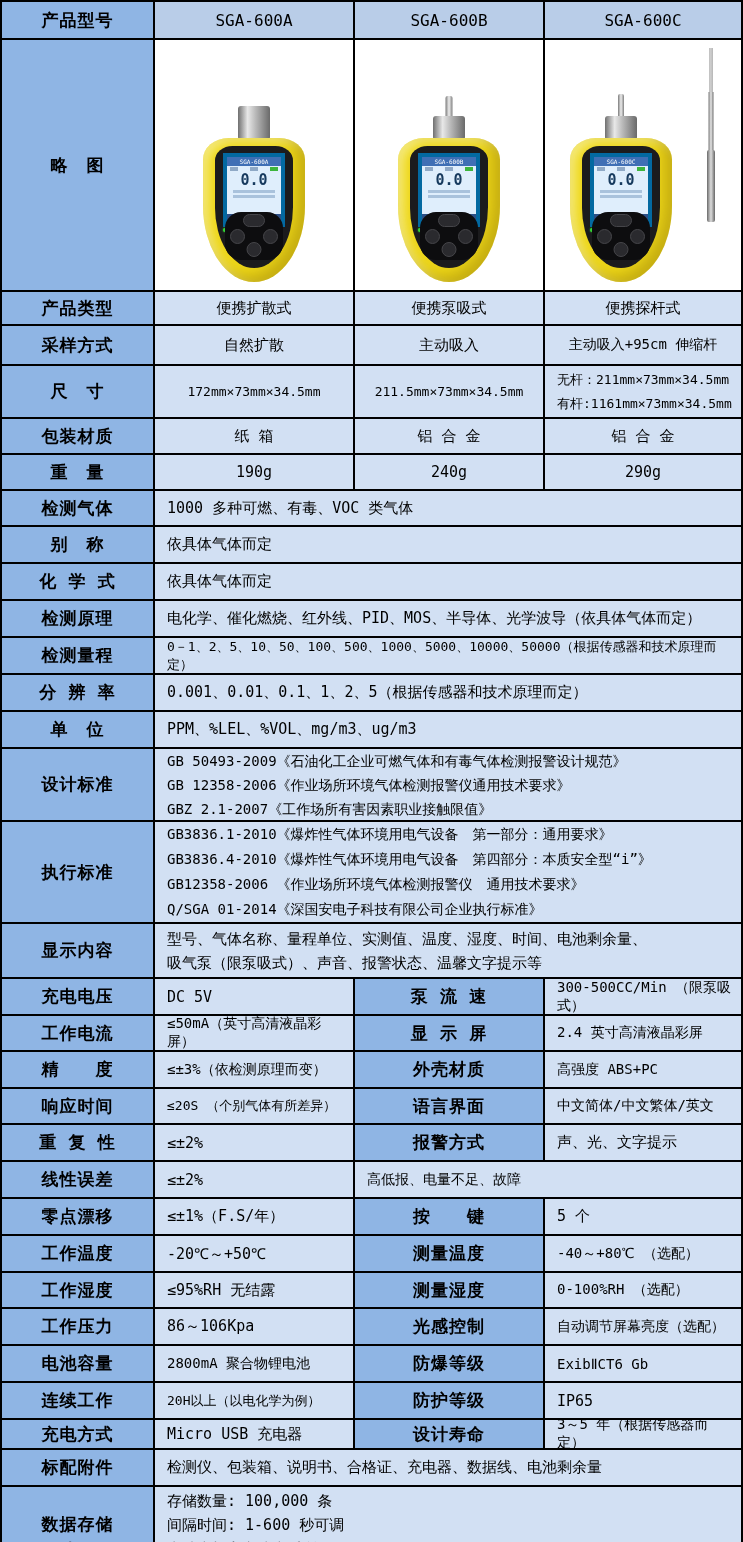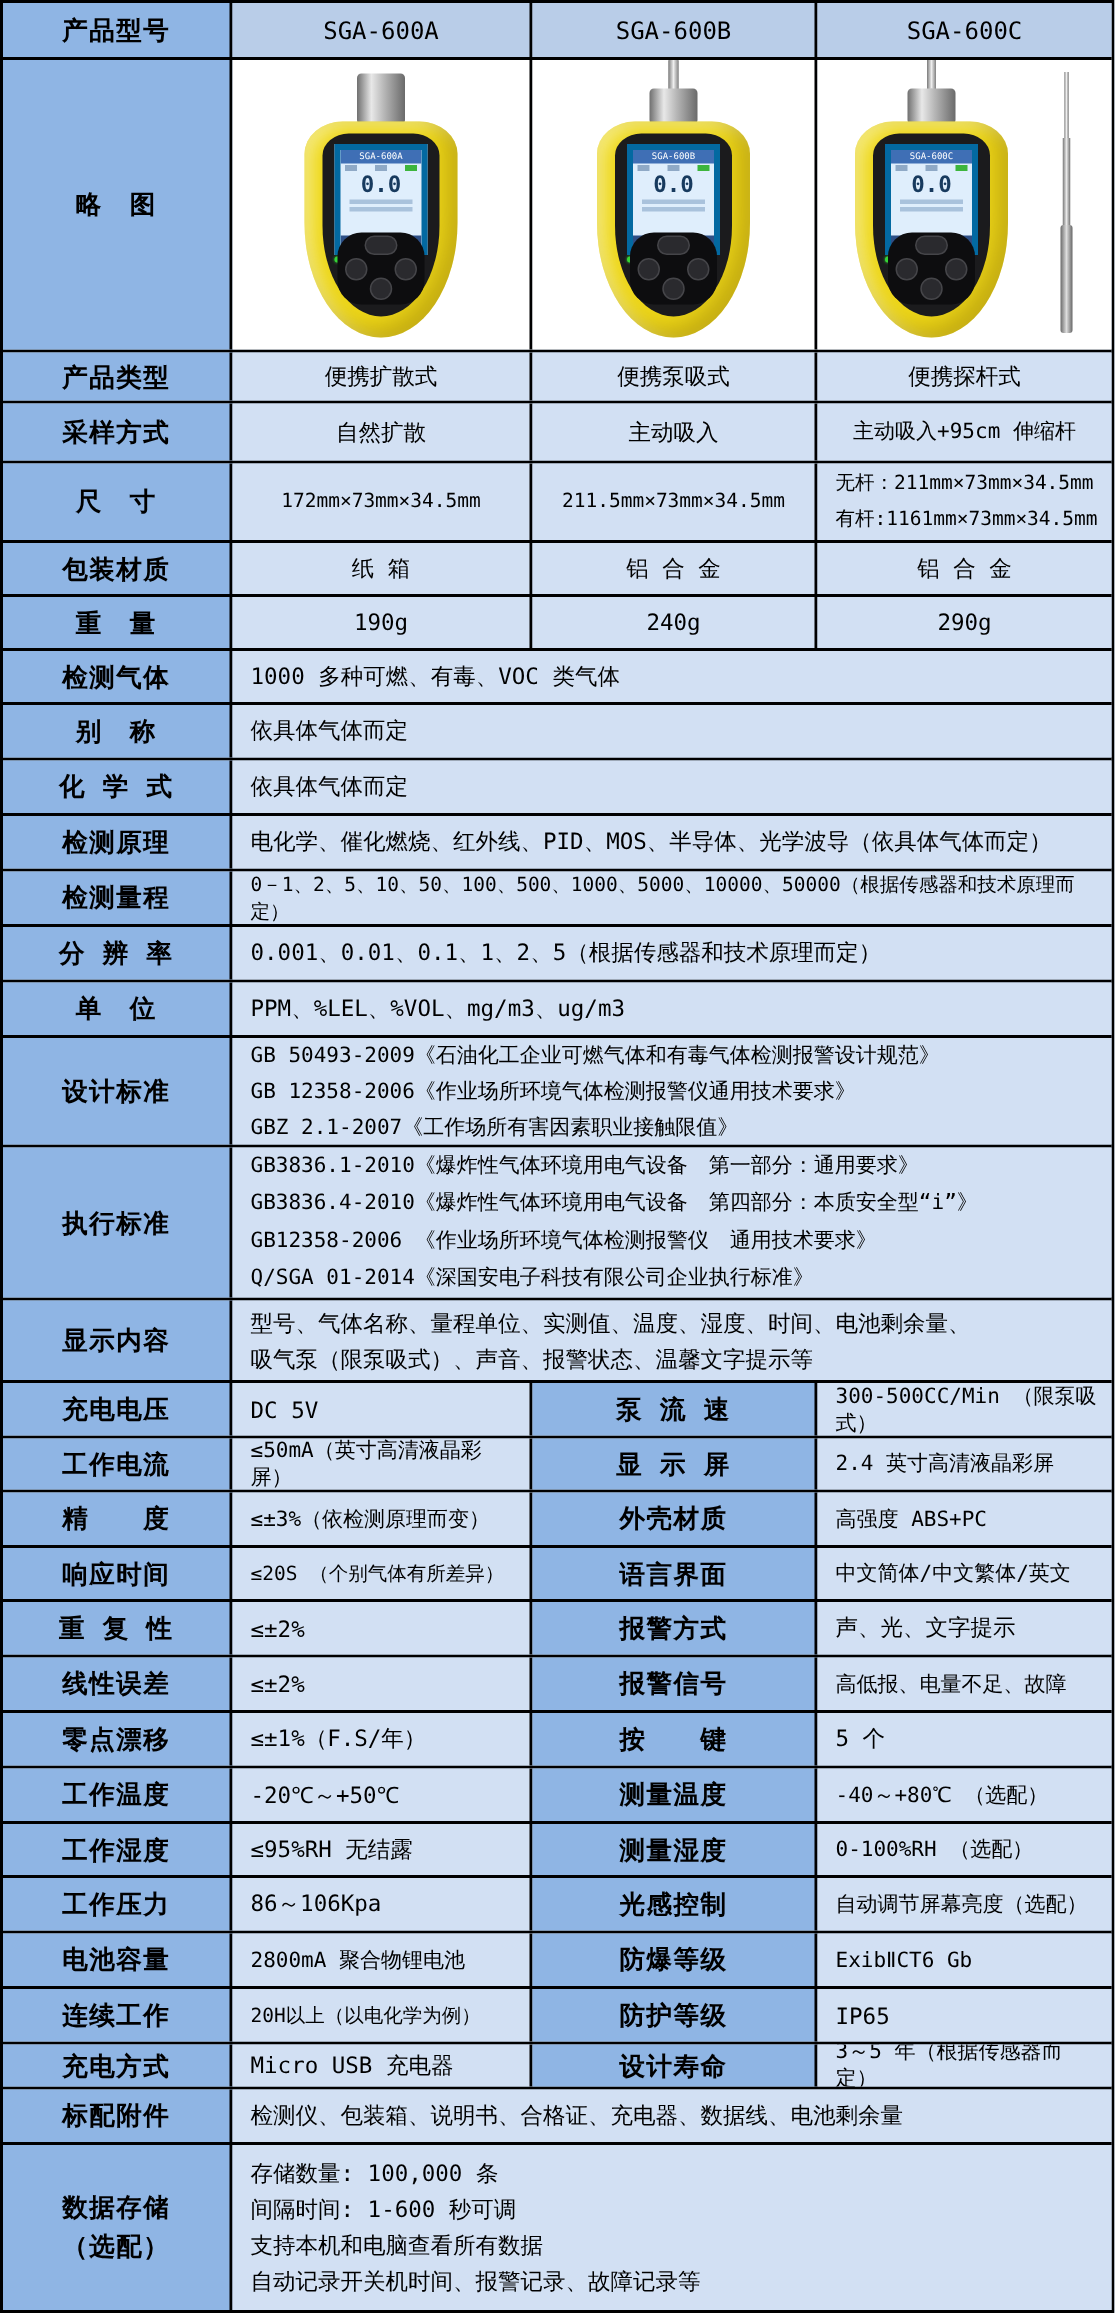--- a/index.html
+++ b/index.html
@@ -68,21 +68,21 @@
 
 <div class="tbl">
 
   <div class="tr" style="height:38px">
     <div class="td lab w0">产品型号</div>
     <div class="td mdl wA">SGA-600A</div>
     <div class="td mdl wB">SGA-600B</div>
     <div class="td mdl wC">SGA-600C</div>
   </div>
 
-  <div class="tr" style="height:195px">
+  <div class="tr" style="height:252px">
     <div class="td lab w0">略　图</div>
 
     <div class="td ph wA">
       <div class="device v-a">
         <div class="cyl"></div>
         <div class="dbody">
           <div class="face">
             <div class="scr">
               <div class="scr-top">SGA-600A</div>
               <div class="scr-ic">
@@ -289,21 +289,20 @@
   </div>
   <div class="tr" style="height:37px">
     <div class="td lab w0">重 复 性</div>
     <div class="td d lft wA">≤±2%</div>
     <div class="td lab wB">报警方式</div>
     <div class="td d lft wC">声、光、文字提示</div>
   </div>
   <div class="tr" style="height:37px">
     <div class="td lab w0">线性误差</div>
     <div class="td d lft wA">≤±2%</div>
-    <div class="td lab wB">报警信号</div>
     <div class="td d lft wC fs14">高低报、电量不足、故障</div>
   </div>
   <div class="tr" style="height:37px">
     <div class="td lab w0">零点漂移</div>
     <div class="td d lft wA">≤±1%（F.S/年）</div>
     <div class="td lab wB">按　　键</div>
     <div class="td d lft wC">5 个</div>
   </div>
   <div class="tr" style="height:37px">
     <div class="td lab w0">工作温度</div>

